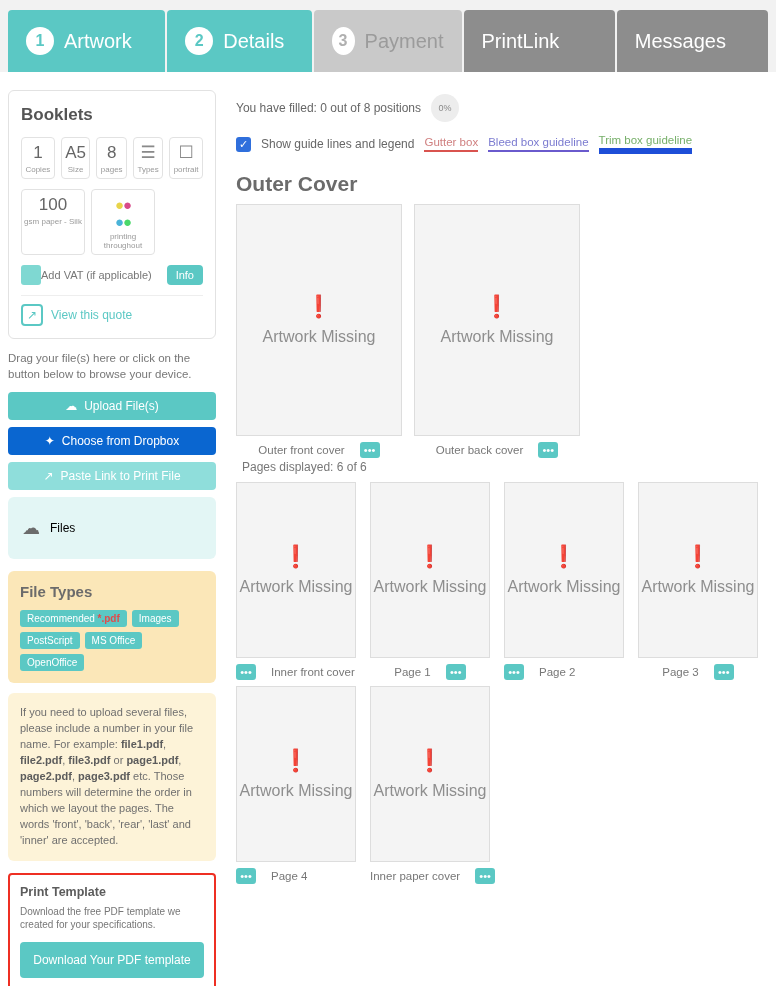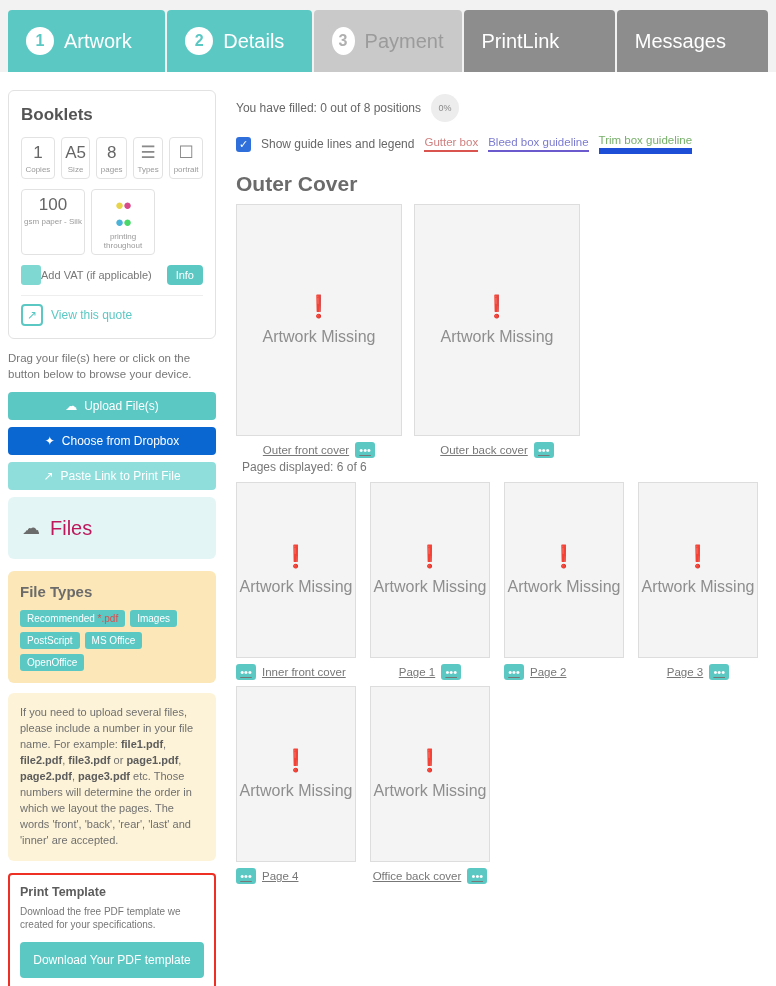--- a/index.html
+++ b/index.html
@@ -119,33 +119,33 @@
     height: 28px; border-radius: 4px; color: #fff; font-size: 12px; margin-bottom: 7px;
   }
   .btn.teal { background: #5bc8c4; }
   .btn.blue { background: #0a66d0; }
   .btn.teal-light { background: #8fdedb; }
 
   .files-box {
     background: #e3f6f5; border-radius: 6px; padding: 16px 14px;
     display: flex; align-items: center; gap: 10px; margin-top: 6px; height: 62px;
   }
-  .files-box .ttl { font-size: 20px; color: #be185d; }
+  .files-box .ttl { font-size: 12px; color: #000000; }
   .files-box .ico { font-size: 18px; color: #6b6b6b; }
 
   .filetypes {
     background: #fbe7b8; border-radius: 6px; padding: 12px; margin-top: 12px;
   }
   .filetypes h4 { margin: 0 0 10px 0; font-size: 15px; color: #6b6b6b; }
   .chips { display: flex; flex-wrap: wrap; gap: 5px; }
   .chip {
     background: #5bc8c4; color: #fff; font-size: 10px;
     border-radius: 3px; padding: 3px 7px; white-space: nowrap;
   }
-  .chip .red { color: #e04b4b; font-weight: normal; }
+  .chip .red { color: #e04b4b; font-weight: bold; }
 
   .note {
     background: #fdf3d8; border-radius: 6px; padding: 12px;
     font-size: 11px; line-height: 1.45; color: #6f6f6f; margin-top: 10px;
   }
   .note b { color: #5c5c5c; }
 
   .tpl-wrap { border: 2px solid #ee2f23; border-radius: 4px; padding: 10px; margin-top: 12px; }
   .tpl-wrap h5 { margin: 0 0 6px 0; font-size: 12.5px; color: #5c5c5c; font-weight: bold; }
   .tpl-wrap p { margin: 0 0 10px 0; font-size: 10px; color: #777; line-height: 1.35; }
@@ -182,22 +182,22 @@
   .thumbs { display: flex; gap: 12px; }
   .thumb-col { display: flex; flex-direction: column; }
   .thumb {
     background: #f4f4f4; border: 1px solid #ddd;
     display: flex; flex-direction: column; align-items: center; justify-content: center;
     gap: 8px;
   }
   .thumb .warn { font-size: 22px; color: #9b9b9b; }
   .thumb .lbl { font-size: 16px; color: #8e8e8e; }
   .cap {
-    display: flex; align-items: center; gap: 6px;
-    margin-top: 6px; font-size: 11.5px; color: #777; text-decoration: underline;
+    display: flex; align-items: center; gap: 15px;
+    margin-top: 6px; font-size: 11.5px; color: #777;
   }
   .cap.center { justify-content: center; }
   .menu-btn {
     background: #5bc8c4; color: #fff; border-radius: 3px;
     width: 20px; height: 16px; font-size: 11px; line-height: 14px;
     display: flex; align-items: center; justify-content: center;
   }
   .cover .thumb { width: 166px; height: 232px; }
   .bodythumb .thumb { width: 120px; height: 176px; }
   .body-row { display: flex; gap: 14px; margin-bottom: 6px; }
@@ -425,21 +425,21 @@
             <span class="menu-btn">•••</span>
             <span>Page 4</span>
           </div>
         </div>
         <div class="thumb-col">
           <div class="thumb">
             <div class="warn">❗</div>
             <div class="lbl">Artwork Missing</div>
           </div>
           <div class="cap center">
-            <span>Office back cover</span>
+            <span>Inner paper cover</span>
             <span class="menu-btn">•••</span>
           </div>
         </div>
       </div>
 
     </div>
   </div>
 </div>
 
 </body></html>

